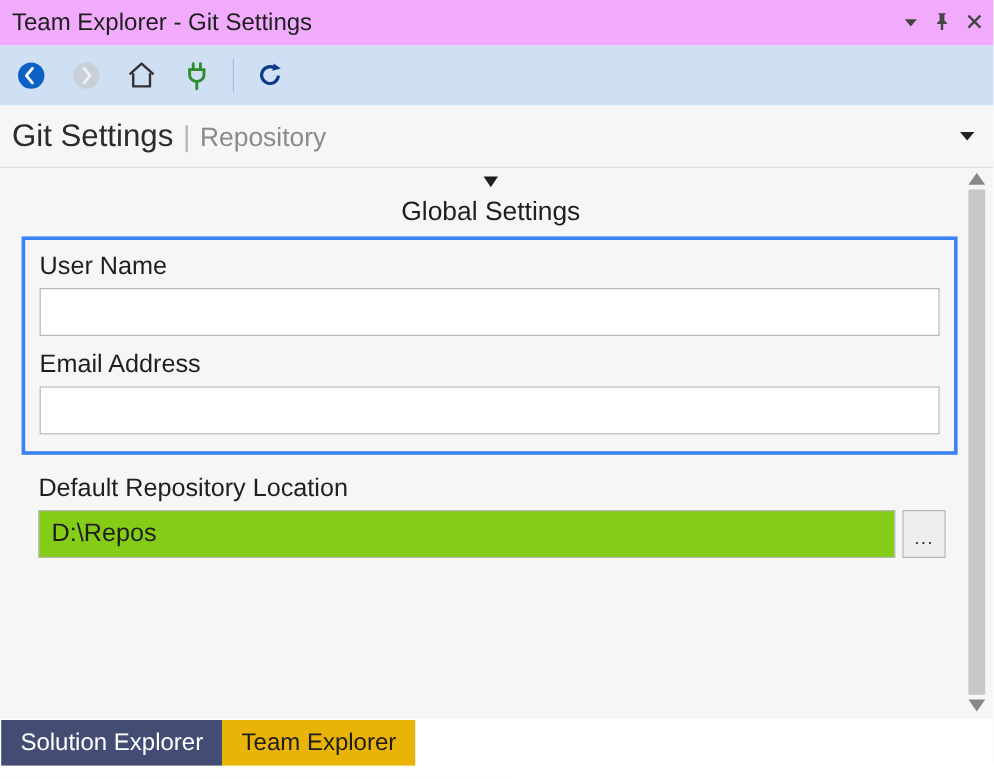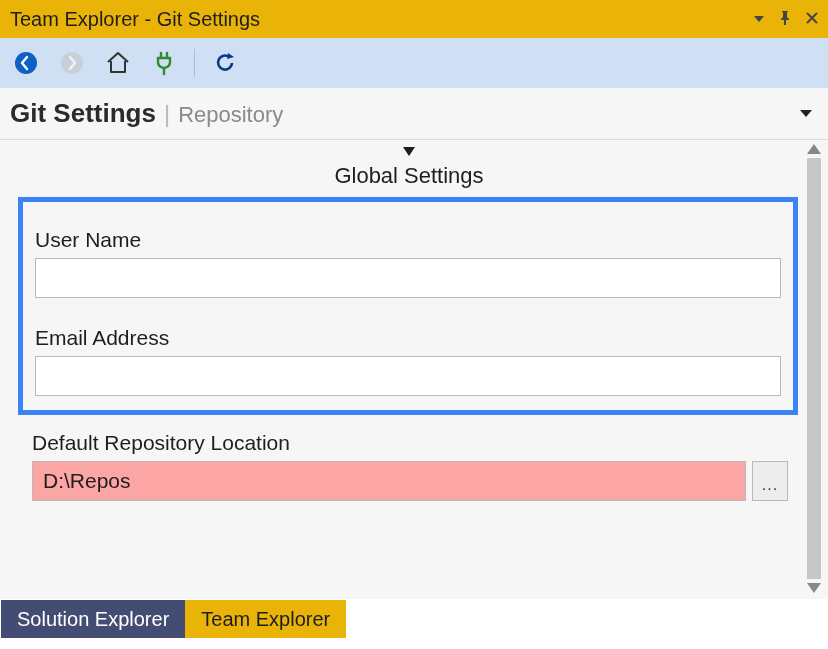--- a/index.html
+++ b/index.html
@@ -6,21 +6,21 @@
     body {
       font-family: "Segoe UI", Arial, sans-serif;
       font-size: 14px;
       width: 828px;
       height: 649px;
       background: #ffffff;
       overflow: hidden;
       position: relative;
     }
     .titlebar {
-      background: #eab308;
+      background: #f0abfc;
       height: 38px;
       display: flex;
       align-items: center;
       justify-content: space-between;
       padding: 0 8px 0 10px;
     }
     .titlebar-text {
       font-size: 20px;
       color: #1e1e1e;
     }
@@ -63,21 +63,21 @@
       padding: 0 14px 0 10px;
       border-bottom: 1px solid #ddd;
     }
     .subheader-left {
       display: flex;
       align-items: baseline;
       gap: 8px;
     }
     .page-title {
       font-size: 26px;
-      font-weight: 700;
+      font-weight: 400;
       color: #2b2b2b;
     }
     .sep-pipe {
       font-size: 24px;
       color: #b8b8b8;
       font-weight: 300;
     }
     .project-name {
       font-size: 22px;
       color: #8a8a8a;
@@ -135,22 +135,22 @@
       flex-direction: column;
     }
     .collapse-tri {
       width: 0; height: 0;
       border-left: 6px solid transparent;
       border-right: 6px solid transparent;
       border-top: 9px solid #1e1e1e;
       transform: translateY(-1px);
     }
     .highlight-box {
-      border: 5px solid #3b82f6;
-      padding: 20px 12px 14px 12px;
+      border: 3px solid #3b82f6;
+      padding: 4px 12px 14px 12px;
       margin: 0 2px 6px 0px;
       background: #f6f6f6;
     }
     .field-label {
       font-size: 21px;
       color: #1e1e1e;
       margin: 6px 0 6px 0;
     }
     .text-input {
       width: 100%;
@@ -166,21 +166,21 @@
     }
     .repo-row {
       display: flex;
       gap: 6px;
       align-items: stretch;
     }
     .repo-input {
       flex: 1;
       height: 40px;
       border: 1px solid #b9b9b9;
-      background: #fca5a5;
+      background: #84cc16;
       padding: 4px 10px;
       font-size: 21px;
       font-family: inherit;
       color: #1e1e1e;
     }
     .browse-btn {
       width: 36px;
       height: 40px;
       border: 1px solid #b9b9b9;
       background: #ededed;
@@ -288,21 +288,21 @@
 <div class="content-area">
 
   <div class="section-header">
     <span class="collapse-tri"></span>
     <span>Global Settings</span>
   </div>
 
   <div class="highlight-box">
     <div class="field-label">User Name</div>
     <input type="text" class="text-input" value="" style="">
-    <div class="field-label" style="margin-top:28px;">Email Address</div>
+    <div class="field-label" style="margin-top:12px;">Email Address</div>
     <input type="text" class="text-input" value="" style="">
   </div>
 
   <div class="repo-section">
     <div class="field-label">Default Repository Location</div>
     <div class="repo-row">
       <input type="text" class="repo-input" value="D:\Repos" style="">
       <button class="browse-btn">...</button>
     </div>
   </div>

